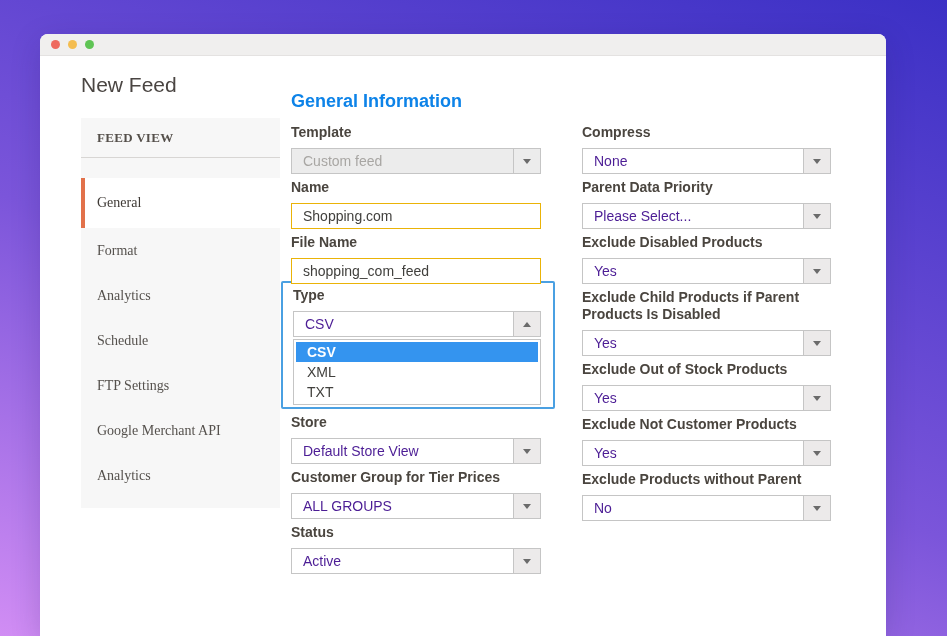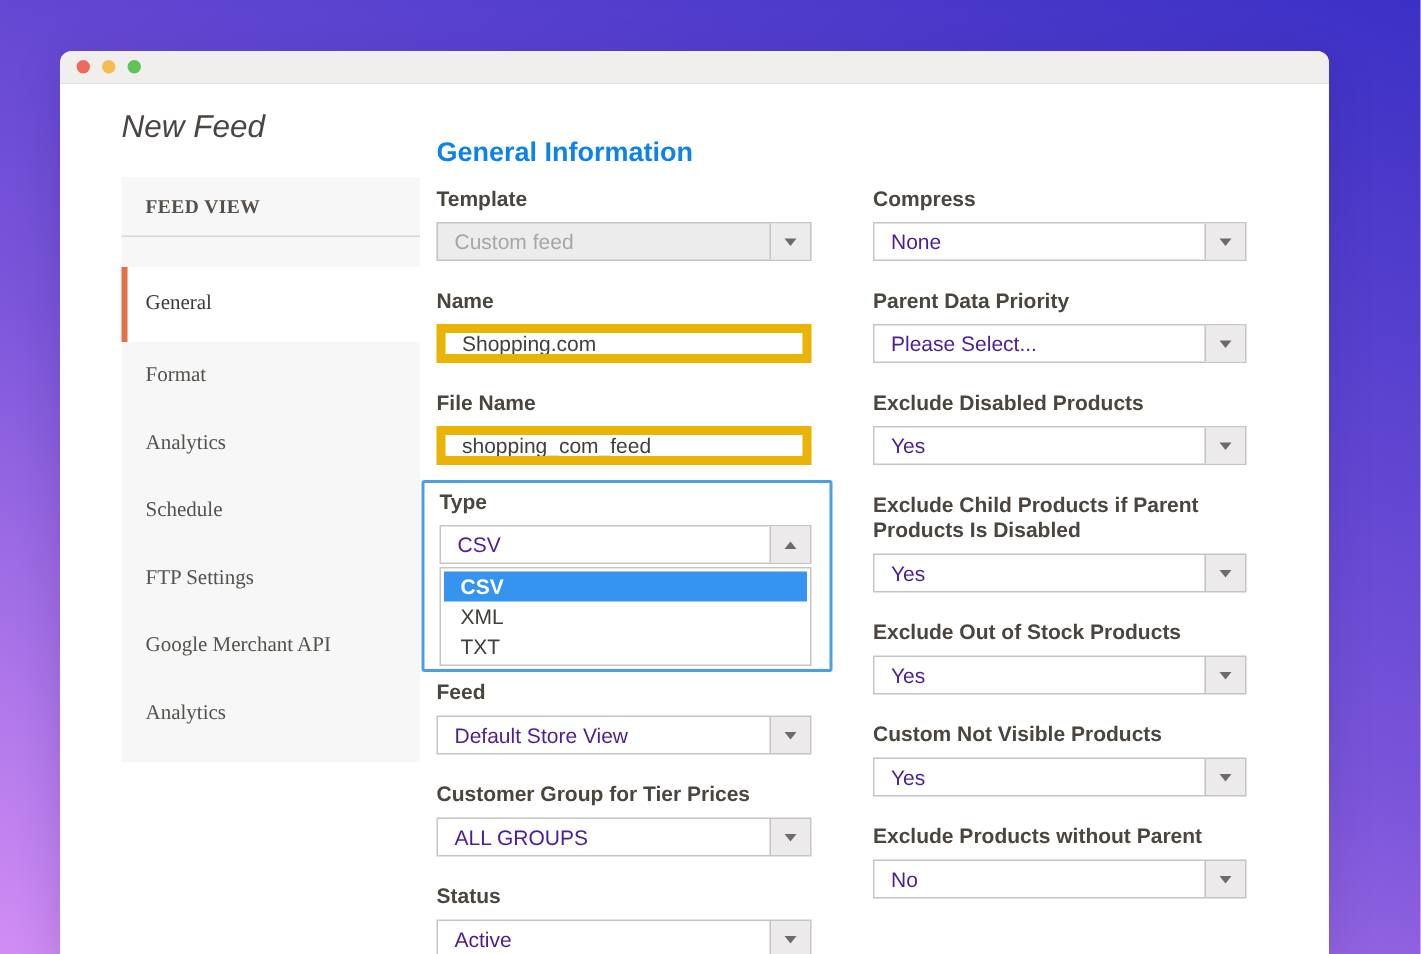--- a/index.html
+++ b/index.html
@@ -19,21 +19,21 @@
     border-bottom:1px solid #e4e2e1;
     display:flex; align-items:center; padding-left:11px; gap:8px;
   }
   .dot { width:9px; height:9px; border-radius:50%; display:inline-block; cursor:pointer; }
   .dot.red    { background:var(--traffic-red,#ee6a5f); }
   .dot.yellow { background:var(--traffic-yellow,#f4bd50); }
   .dot.green  { background:var(--traffic-green,#5fc454); }
 
   .page-title {
     position:absolute; left:41px; top:39px;
-    font-size:21px; line-height:24px; color:#4a4542;font-style:italic;
+    font-size:21px; line-height:24px; color:#4a4542;
   }
 
   
   .sidebar {
     position:absolute; left:41px; top:84px; width:199px;
     background:#f7f7f7; padding-bottom:10px;font-family:Liberation Serif, serif;
   }
   .sidebar-header {
     padding:12px 16px 11px; font-size:13px; font-weight:700;
     letter-spacing:.3px; color:#55504b; border-bottom:1px solid #d8d6d4;
@@ -51,27 +51,27 @@
   
   .content { position:absolute; left:251px; top:57px; width:583px; }
   .section-heading {
     font-size:18px; line-height:20px; font-weight:700;
     color:var(--heading-blue,#0d83e8); margin:0 0 13px;
   }
   .columns { display:flex; gap:41px; }
   .col { width:250px; }
   .col.right { width:249px; }
 
-  .field { margin-bottom:18px; }
+  .field { margin-bottom:5px; }
   .field-label {
     font-size:14px; font-weight:600; line-height:17px;
     color:#4a453f; margin-bottom:7px;
   }
   .text-input {
-    width:100%; height:26px; border:6px solid #eab308; background:#fff;
+    width:100%; height:26px; border:1px solid #eab308; background:#fff;
     padding:0 11px; font-family:"Liberation Sans",sans-serif;
     font-size:14px; color:#41403d; outline:none;
   }
   .select {
     height:26px; border:1px solid #c5c5c5; background:#fff;
     display:flex; align-items:center; cursor:pointer;
   }
   .select-value { flex:1; padding-left:11px; font-size:14px; color:#4c1d95; white-space:nowrap; overflow:hidden; }
   .select-btn {
     width:27px; align-self:stretch; border-left:1px solid #c5c5c5;
@@ -157,21 +157,21 @@
                 <span class="tri-up"></span>
               </span>
             </div>
             <div class="options">
               <div class="option selected">CSV</div>
               <div class="option">XML</div>
               <div class="option">TXT</div>
             </div>
           </div>
           <div class="field">
-            <div class="field-label">Feed</div>
+            <div class="field-label">Store</div>
             <div class="select">
               <span class="select-value">Default Store View</span>
               <span class="select-btn">
                 <span class="tri-down"></span>
               </span>
             </div>
           </div>
           <div class="field">
             <div class="field-label">Customer Group for Tier Prices</div>
             <div class="select">
@@ -231,21 +231,21 @@
           <div class="field">
             <div class="field-label">Exclude Out of Stock Products</div>
             <div class="select">
               <span class="select-value">Yes</span>
               <span class="select-btn">
                 <span class="tri-down"></span>
               </span>
             </div>
           </div>
           <div class="field">
-            <div class="field-label">Custom Not Visible Products</div>
+            <div class="field-label">Exclude Not Customer Products</div>
             <div class="select">
               <span class="select-value">Yes</span>
               <span class="select-btn">
                 <span class="tri-down"></span>
               </span>
             </div>
           </div>
           <div class="field">
             <div class="field-label">Exclude Products without Parent</div>
             <div class="select">

